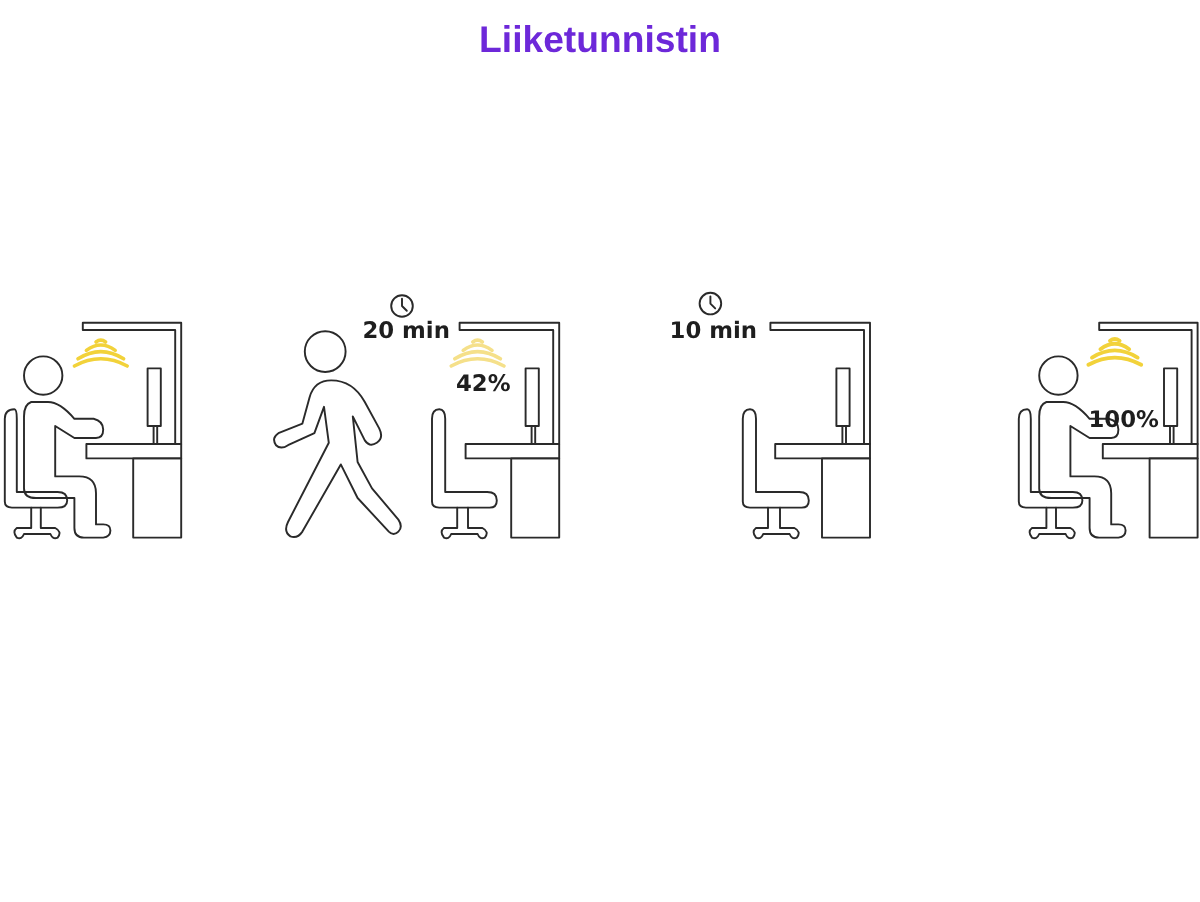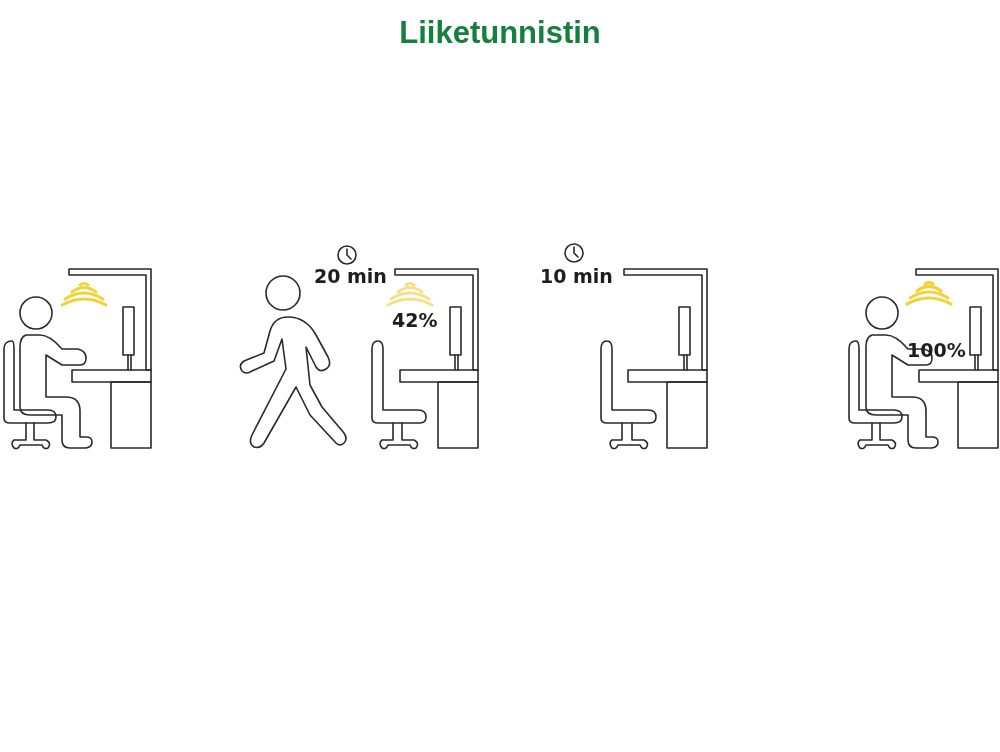--- a/index.html
+++ b/index.html
@@ -1,17 +1,17 @@
 <!DOCTYPE html>
 <html><head>
 <meta charset="utf-8">
 <style>
   html,body{margin:0;padding:0;background:#ffffff;}
   body{width:1000px;height:752px;position:relative;overflow:hidden;font-family:"Liberation Sans",sans-serif;}
-  .title{position:absolute;left:0;top:15px;width:1000px;text-align:center;font-size:31px;font-weight:bold;color:#15803d;}
+  .title{position:absolute;left:0;top:15px;width:1000px;text-align:center;font-size:31px;font-weight:bold;color:#6d28d9;}
   .scene{position:absolute;top:235px;height:230px;}
   svg{position:absolute;left:0;top:0;overflow:visible;}
   .lbl{position:absolute;font-family:"DejaVu Sans",sans-serif;font-weight:bold;color:#1e1e1e;font-size:19px;white-space:nowrap;}
 </style>
 </head>
 <body>
 
 <div class="title">Liiketunnistin</div>
 
 <div class="scene" style="left:0;width:160px;">
@@ -35,21 +35,21 @@
     </g>
     <g fill="none" stroke="#f2d23a" stroke-width="3" stroke-linecap="round">
       <path d="M80 50 Q84 47 88 50"></path>
       <path d="M72 57 Q84 48 96 57"></path>
       <path d="M65 64 Q84 52 103 64"></path>
       <path d="M62 70 Q84 58 106 70"></path>
     </g>
   </svg>
 </div>
 
-<div class="scene" style="left:230px;width:260px;text-align:right;">
+<div class="scene" style="left:218px;width:260px;text-align:right;">
   <svg width="260" height="230" viewBox="0 0 260 230">
     <g fill="none" stroke="#2a2a2a" stroke-width="1.6" stroke-linejoin="round" stroke-linecap="round">
 
       <circle cx="117" cy="20" r="9"></circle>
       <path d="M117 14 V20 L121 24"></path>
 
       <path d="M165 34 H248 V135 H243 V40 H165 Z"></path>
 
       <rect x="220" y="72" width="11" height="48"></rect>
       <path d="M225 120 V135 M228 120 V135"></path>
@@ -68,21 +68,21 @@
       <path d="M176 50 Q180 47 184 50"></path>
       <path d="M168 57 Q180 48 192 57"></path>
       <path d="M161 64 Q180 52 199 64"></path>
       <path d="M158 70 Q180 58 202 70"></path>
     </g>
   </svg>
   <div class="lbl" style="left:84px;top:30px;">20 min</div>
   <div class="lbl" style="left:162px;top:74px;">42%</div>
 </div>
 
-<div class="scene" style="left:532px;width:190px;">
+<div class="scene" style="left:550px;width:190px;">
   <svg width="190" height="230" viewBox="0 0 190 230">
     <g fill="none" stroke="#2a2a2a" stroke-width="1.6" stroke-linejoin="round" stroke-linecap="round">
 
       <circle cx="42" cy="18" r="9"></circle>
       <path d="M42 12 V18 L46 22"></path>
 
       <path d="M92 34 H175 V135 H170 V40 H92 Z"></path>
 
       <rect x="147" y="72" width="11" height="48"></rect>
       <path d="M152 120 V135 M155 120 V135"></path>

